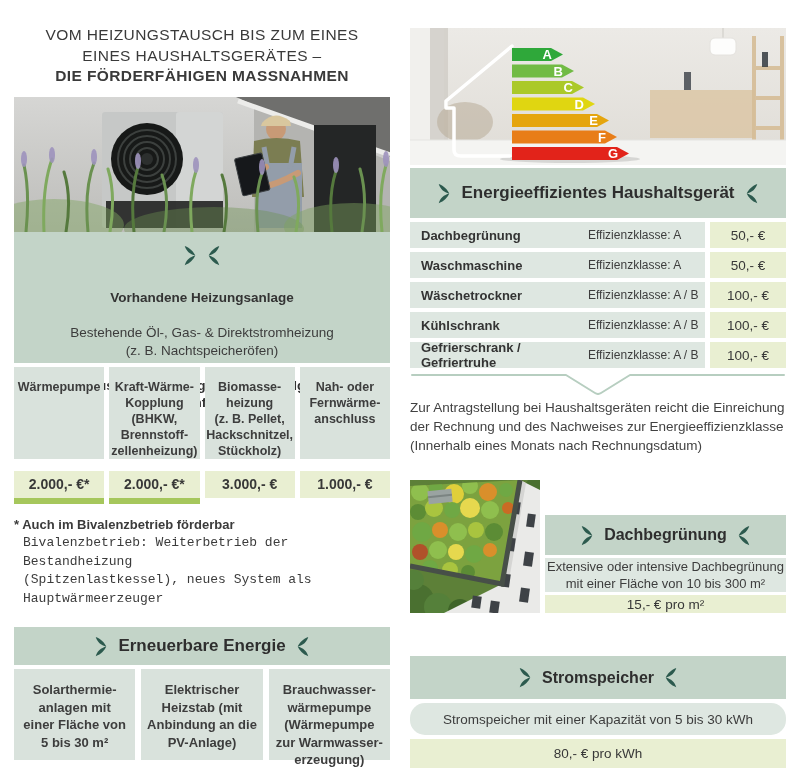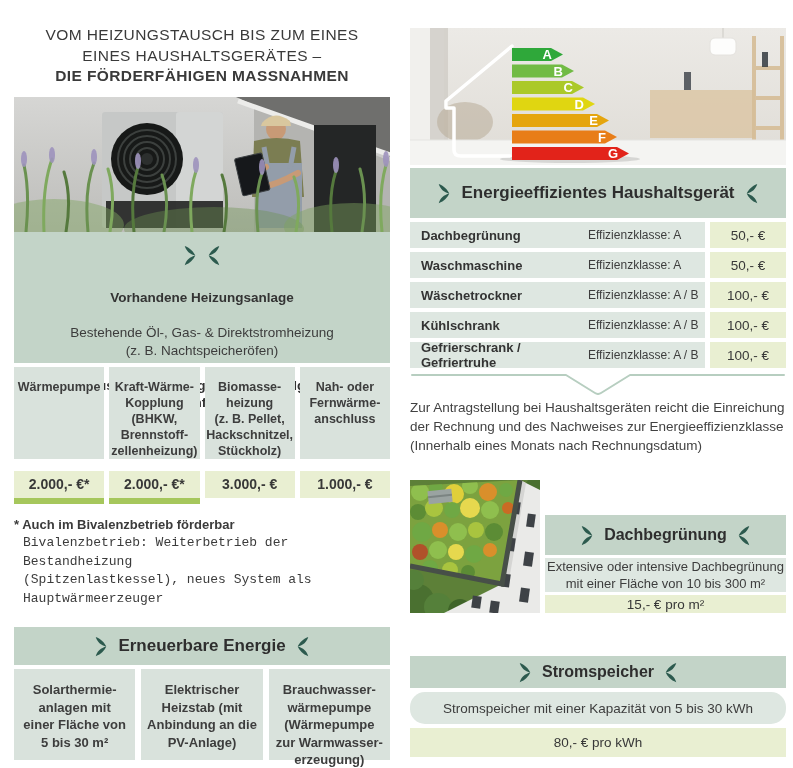--- a/index.html
+++ b/index.html
@@ -69,21 +69,21 @@
   .roof-right { flex:1; display:flex; flex-direction:column; gap:3px;margin-top:35px; }
   .band-roof { height:45px; display:flex; align-items:center; justify-content:center; }
   .band-roof .band-title { font-size:16px; }
   .roof-desc { flex:1; background:#dee7e1; display:flex; align-items:center; justify-content:center;
                text-align:center; font-size:13px; line-height:17px; white-space:pre-line; color:#3d3d3d; }
   .roof-price { height:20px; background:#e9efd2; display:flex; align-items:center; justify-content:center;
                 font-size:13.5px; color:#383838; }
 
   
   .storage-section { margin-top:43px; }
-  .band-storage { height:32px; display:flex; align-items:center; justify-content:center; }
+  .band-storage { height:43px; display:flex; align-items:center; justify-content:center; }
   .band-storage .band-title { font-size:16px; }
   .st-desc { margin-top:4px; height:32px; background:#dee7e1; display:flex; align-items:center; justify-content:center;
              font-size:13.5px; color:#3d3d3d;border-radius:15px; }
   .st-price { margin-top:4px; height:29px; background:#e9efd2; display:flex; align-items:center; justify-content:center;
               font-size:13.5px; color:#383838; }
 
   svg text { font-family:"Liberation Sans", sans-serif; }
 </style>
 </head>
 <body>

